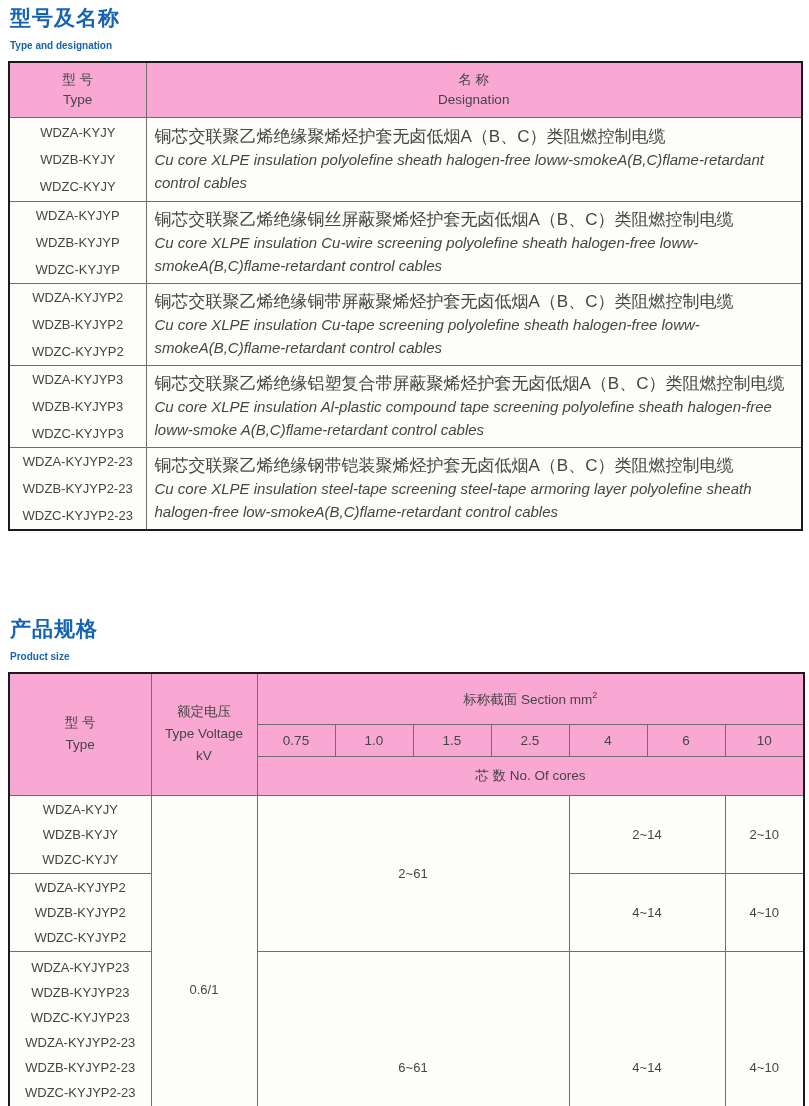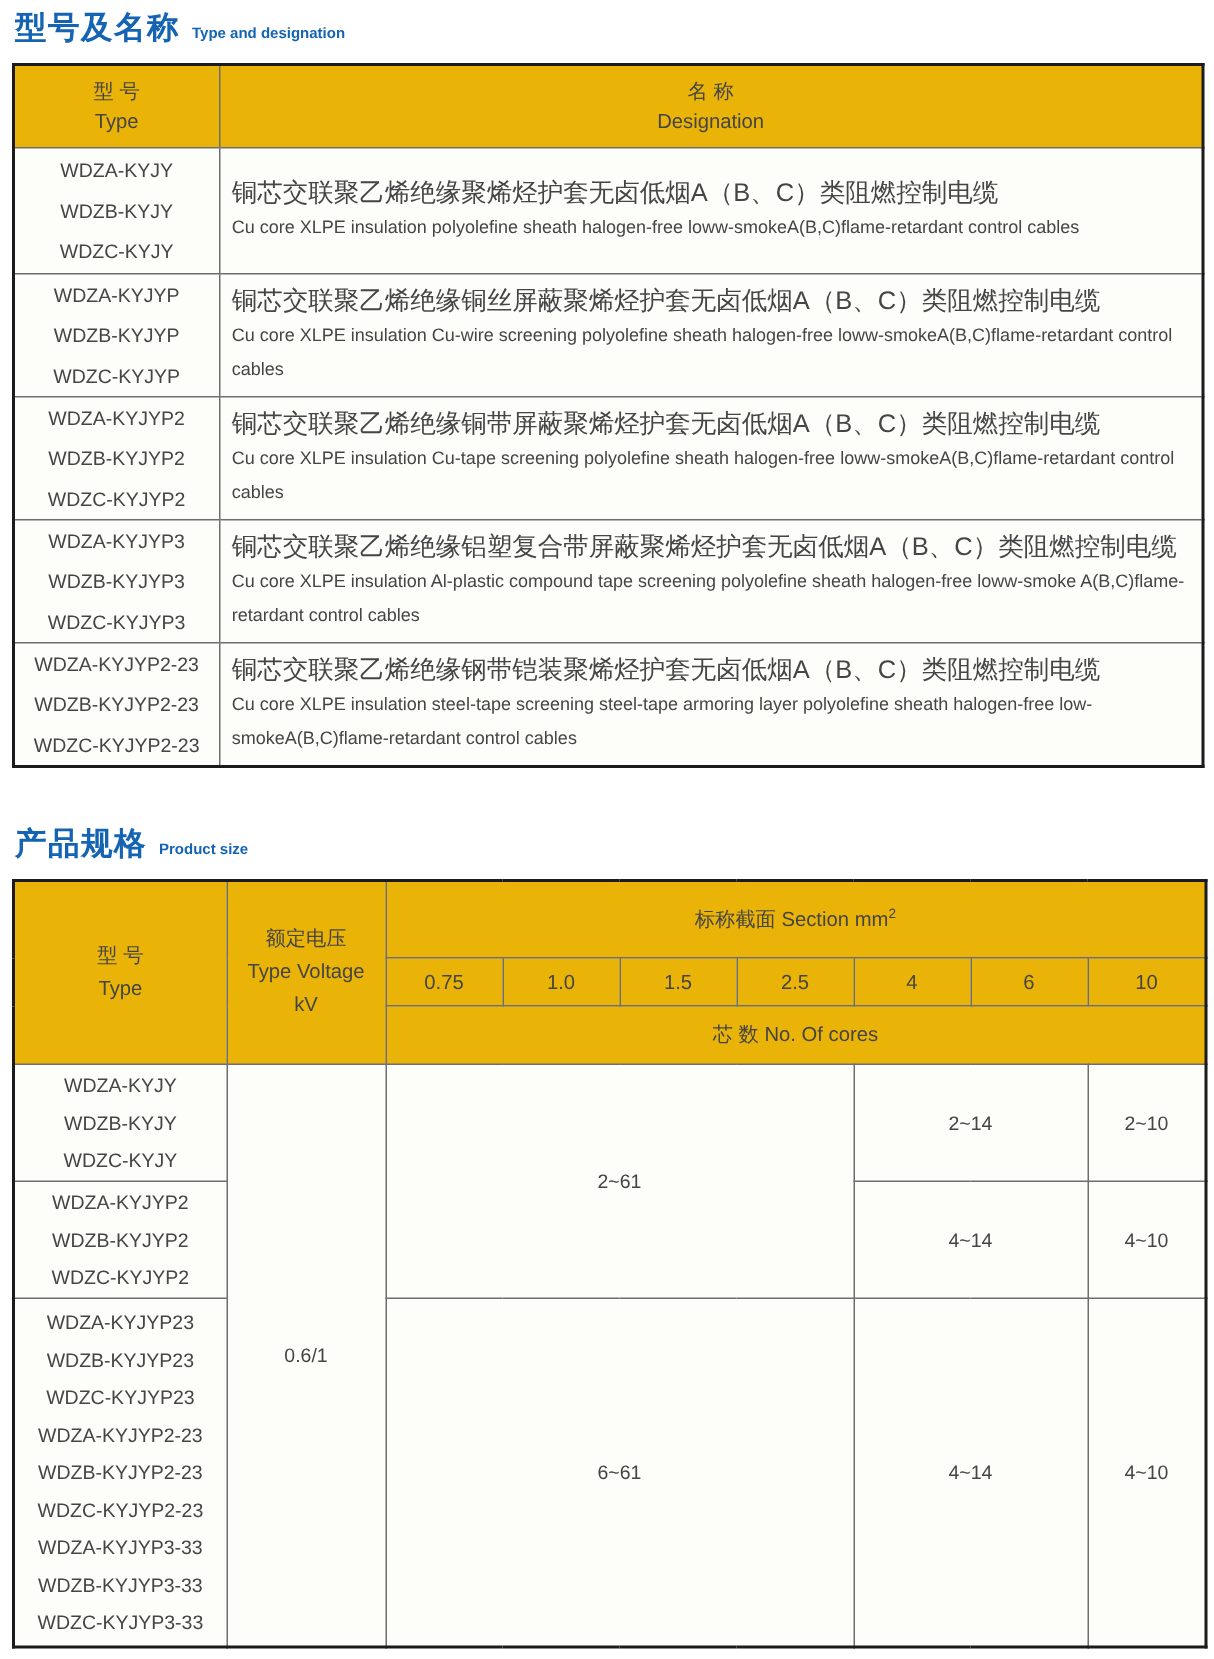--- a/index.html
+++ b/index.html
@@ -7,36 +7,36 @@
   body {
     width:809px; height:1106px;
     font-family:"Liberation Sans","DejaVu Sans",sans-serif;
     color:#454545;
     position:relative;
     overflow:hidden;
   }
   .page { padding:4px 8px 0 8px; }
 
   
-  .sec-title { display:flex; align-items:baseline; gap:8px; color:#1464b3; margin-left:2px; }
+  .sec-title { display:flex; align-items:baseline; gap:8px; color:#1464b3; margin-left:2px;flex-direction:column; }
   .sec-title .cn { font-size:21px; font-weight:bold; letter-spacing:1px; }
   .sec-title .en { font-size:10px; font-weight:bold; }
 
   table { border-collapse:collapse; table-layout:fixed; width:793px; background:#fdfdfa; }
   th, td { border:1px solid #6e6e6e; vertical-align:middle; }
   table { border:2px solid #1b1b1b; }
-  thead th, .hdr { background:#eab308; font-weight:normal; }
+  thead th, .hdr { background:#f9a8d4; font-weight:normal; }
 
   
   .t1 { margin-top:10px; }
   .t1 thead th { height:55px; font-size:13.5px; line-height:20px; text-align:center; }
   .t1 td.types { text-align:center; font-size:13px; line-height:27px; }
   .t1 td.desc  { padding:6px 6px 6px 8px; }
   .t1 .cn-line { font-size:17px; line-height:23px; }
-  .t1 .en-line { font-size:12px; line-height:23px; }
+  .t1 .en-line { font-size:15px; line-height:23px;font-style:italic; }
 
   
   .t2 { margin-top:10px; }
   .t2 th { font-size:13.5px; text-align:center;margin-left:15px; }
   .t2 .h-top   { height:52px; }
   .t2 .h-sizes { height:32px; font-size:14px; }
   .t2 .h-cores { height:39px; }
   .t2 .rowspan-hdr { line-height:22px; }
   .t2 td { text-align:center; font-size:13px; }
   .t2 .types-cell { line-height:25px; }
@@ -124,21 +124,21 @@
           <div>WDZC-KYJYP2-23</div>
         </td>
         <td class="desc">
           <div class="cn-line">铜芯交联聚乙烯绝缘钢带铠装聚烯烃护套无卤低烟A（B、C）类阻燃控制电缆</div>
           <div class="en-line">Cu core XLPE insulation steel-tape screening steel-tape armoring layer polyolefine sheath halogen-free low-smokeA(B,C)flame-retardant control cables</div>
         </td>
       </tr>
     </tbody>
   </table>
 
-  <div class="sec-title" style="margin-top:36px">
+  <div class="sec-title" style="margin-top:84px">
     <span class="cn">产品规格</span>
     <span class="en">Product size</span>
   </div>
 
   <table class="t2">
     <colgroup>
       <col style="width:142px">
         <col style="width:106px">
       <col style="width:78px">
         <col style="width:78px">

